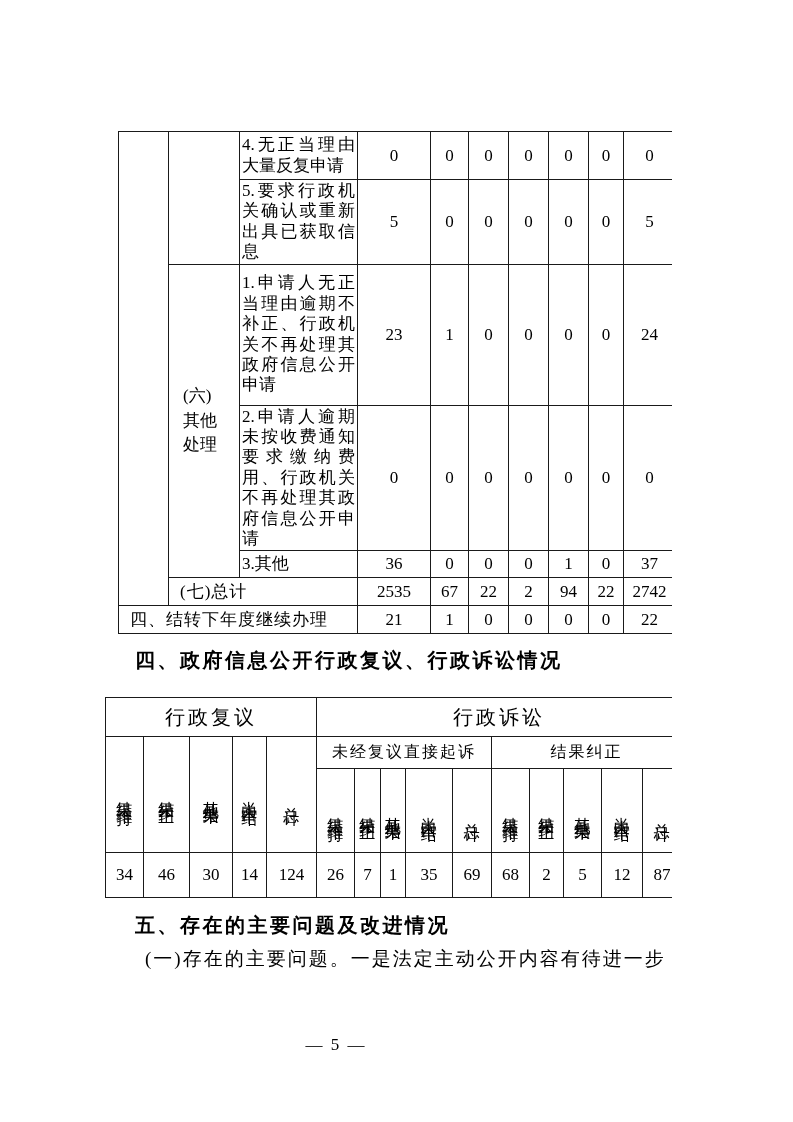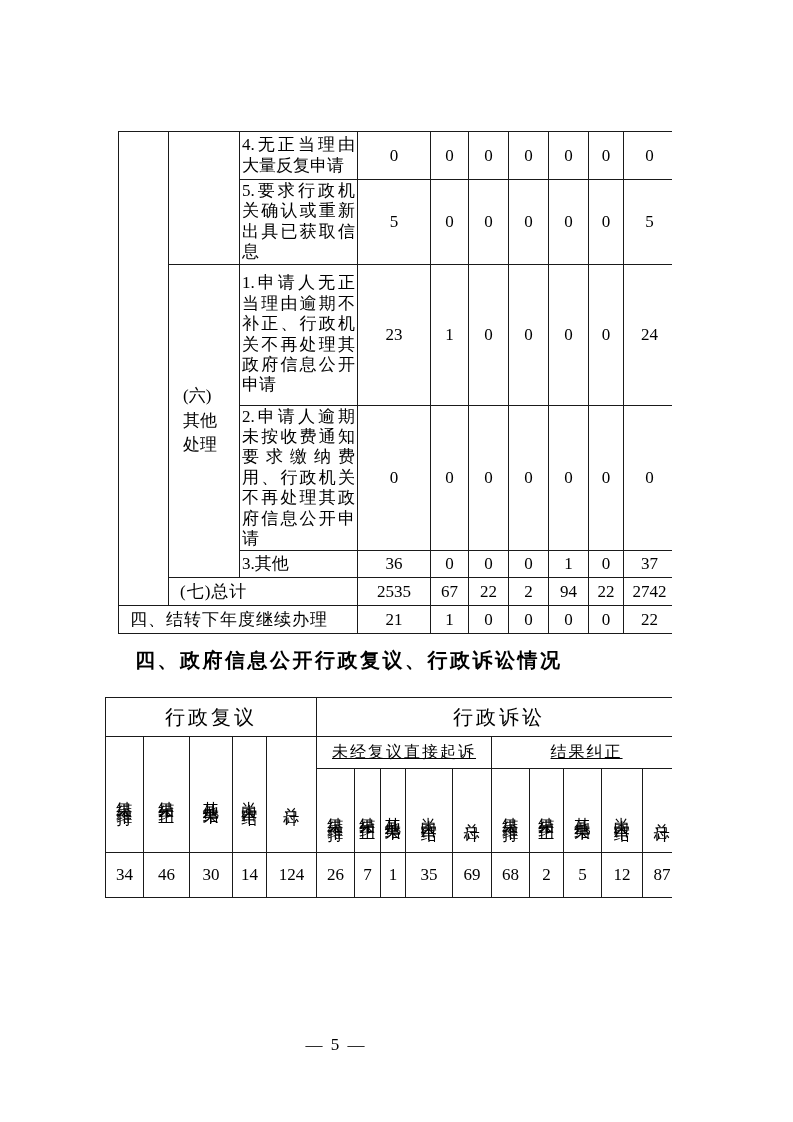--- a/index.html
+++ b/index.html
@@ -25,21 +25,21 @@
   .t1 tr.h76  td { height:74px; }
   .t1 tr.h143 td { height:141px; }
   .t1 tr.h142 td { height:140px; }
   .t1 tr.h28  td { height:27px; }
   .t1 tr.h30  td { height:28px; }
 
   
   .t2 { left:105px; top:697px; width:576px; }
   .t2 td { text-align:center; }
   .t2 tr.g1 td { height:39px; font-size:20px; letter-spacing:3px; }
-  .t2 tr.g2 td { height:32px; font-size:16px; letter-spacing:2px;text-decoration:underline; }
+  .t2 tr.g2 td { height:32px; font-size:16px; letter-spacing:2px; }
   .t2 tr.g3 td { height:84px; }
   .t2 tr.g4 td { height:45px; font-size:17px; }
   .t2 .vtext {
     writing-mode:vertical-rl;
     text-orientation:upright;
     display:inline-block;
     font-size:16px;
     letter-spacing:3px;
     line-height:1.1;
   }
@@ -216,16 +216,18 @@
       <td>69</td>
       <td>68</td>
       <td>2</td>
       <td>5</td>
       <td>12</td>
       <td>87</td>
     </tr>
   </tbody>
     </table>
 
+  <div class="sec-heading sec5">五、存在的主要问题及改进情况</div>
+  <div class="body-par">(一)存在的主要问题。一是法定主动公开内容有待进一步</div>
 
   <div class="page-num">— 5 —</div>
 
 </div>
 
 </body></html>

